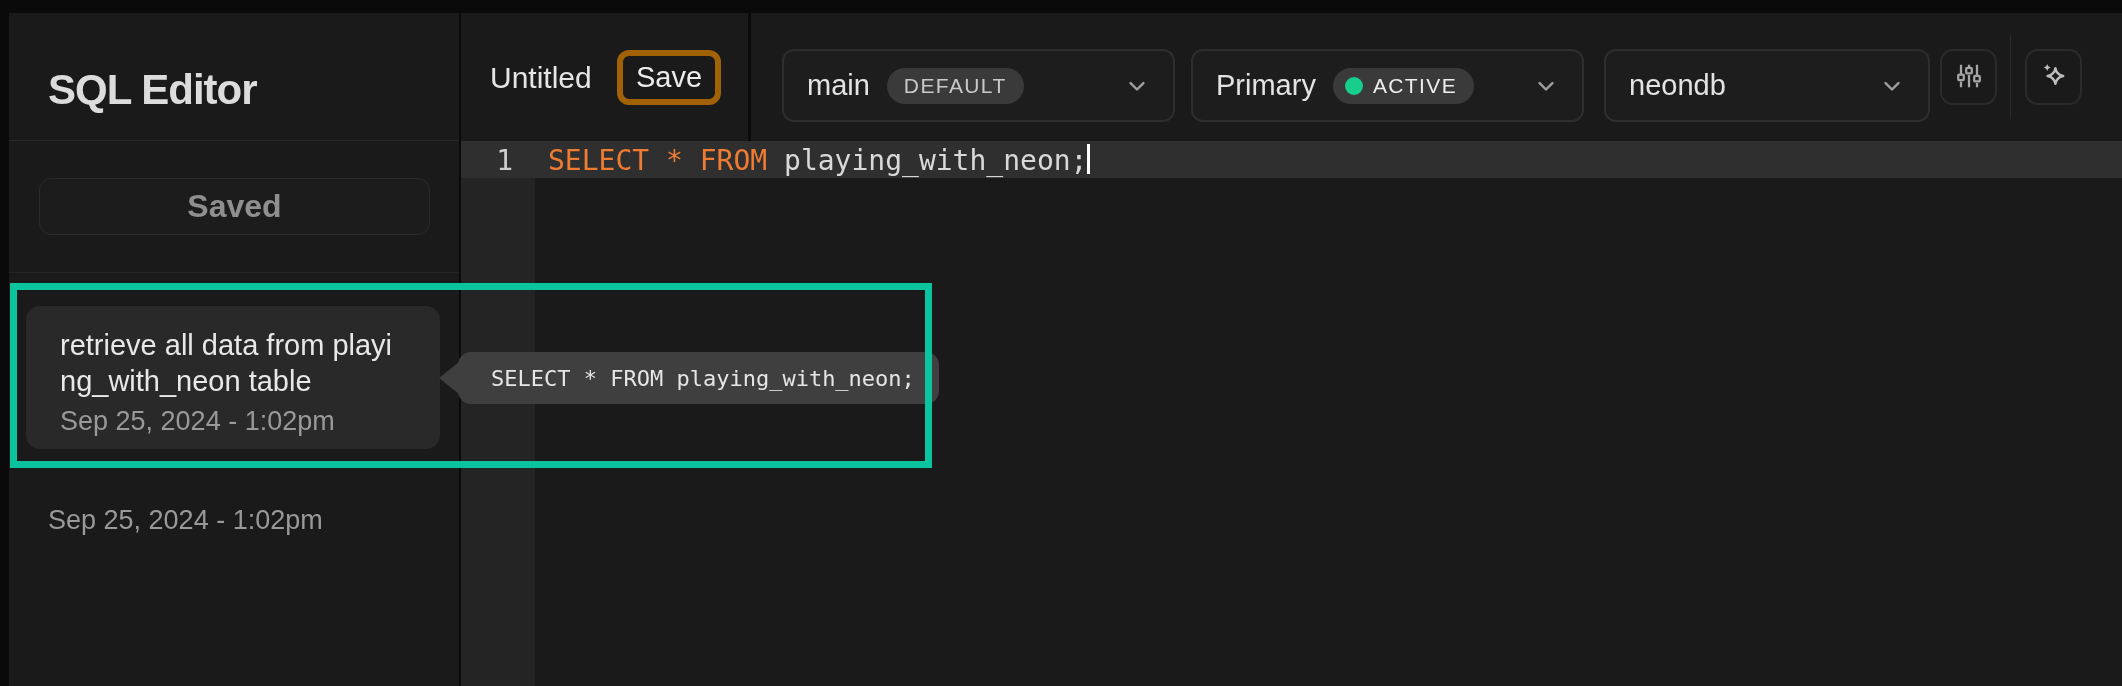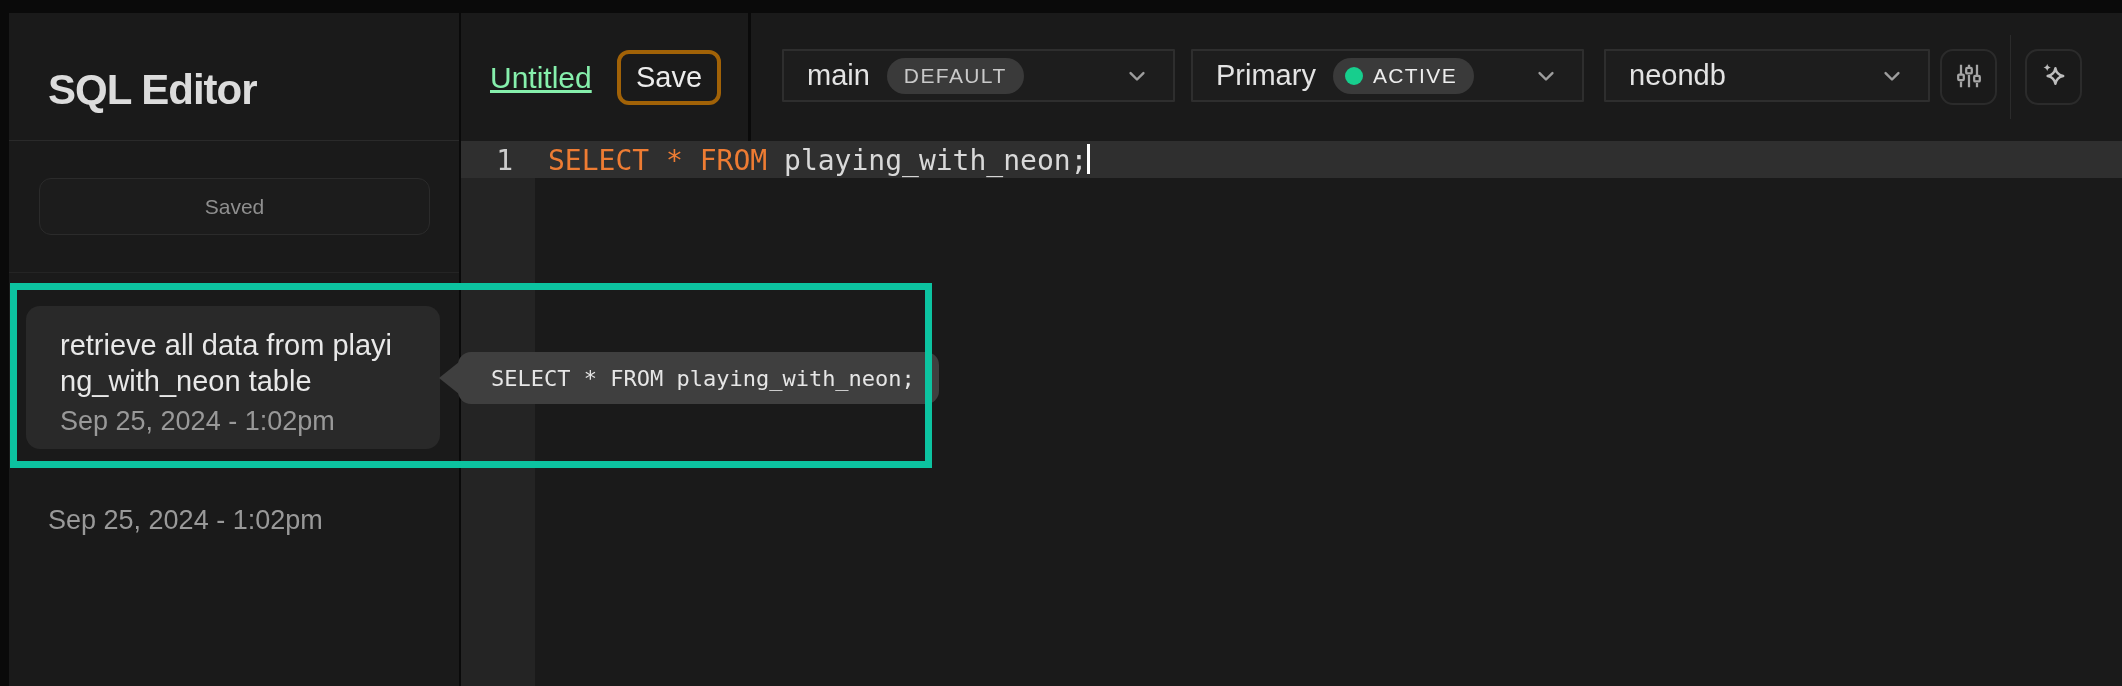--- a/index.html
+++ b/index.html
@@ -8,35 +8,35 @@
   
   .sidebar{position:absolute;left:9px;top:13px;width:450px;height:673px;background:#1a1a1a;}
   .editor-panel{position:absolute;left:461px;top:13px;width:1661px;height:673px;background:#1a1a1a;}
   
   .app-title{position:absolute;left:39px;top:53px;font-size:42px;font-weight:700;letter-spacing:-1px;color:#dcdcdc;}
   .hdivider{position:absolute;left:0;right:0;height:1px;background:#2a2a2a;}
   .hd1{top:127px;} .hd2{top:259px;background:#242424;}
   
   .tab-group{position:absolute;left:30px;top:165px;width:391px;height:57px;display:flex;
              border:1px solid #2b2b2b;border-radius:12px;background:#1c1c1c;box-sizing:border-box;overflow:hidden;}
-  .tab{flex:1;display:flex;align-items:center;justify-content:center;font-size:21px;color:#8f8f8f;cursor:pointer;}
+  .tab{flex:1;display:flex;align-items:center;justify-content:center;font-size:32px;color:#8f8f8f;cursor:pointer;font-weight:bold;}
   .tab.active{background:#313131;color:#f1f1f1;border-radius:11px;}
   
   .hist-card{position:absolute;left:17px;top:293px;width:414px;height:143px;background:#292929;border-radius:14px;
              padding:21px 34px;box-sizing:border-box;cursor:pointer;}
   .hist-plain{position:absolute;left:17px;top:465px;width:414px;padding:20px 22px;box-sizing:border-box;cursor:pointer;}
   .hist-title{font-size:29px;line-height:36px;color:#e8e8e8;word-break:break-all;}
   .hist-date{margin-top:7px;font-size:27px;color:#999999;}
   
-  .query-title{position:absolute;left:29px;top:48px;font-size:30px;color:#86efac;text-decoration:underline;}
-  .save-btn{position:absolute;left:156px;top:37px;width:104px;height:55px;border:4px solid #a16207;border-radius:12px;
+  .query-title{position:absolute;left:29px;top:48px;font-size:30px;color:#e5e5e5;}
+  .save-btn{position:absolute;left:156px;top:37px;width:104px;height:55px;border:6px solid #a16207;border-radius:12px;
             background:transparent;color:#ececec;font-size:29px;display:flex;align-items:center;justify-content:center;
             box-sizing:border-box;cursor:pointer;font-family:inherit;}
   .col-divider{position:absolute;left:287px;top:0;width:3px;height:128px;background:#0a0a0a;}
-  .dropdown{position:absolute;top:36px;height:53px;border:2px solid #2e2e2e;border-radius:1px;background:#1d1d1d;
+  .dropdown{position:absolute;top:36px;height:73px;border:2px solid #2e2e2e;border-radius:12px;background:#1d1d1d;
             box-sizing:border-box;display:flex;align-items:center;gap:17px;padding:0 60px 0 23px;cursor:pointer;}
   .dd-value{font-size:29px;color:#e3e3e3;white-space:nowrap;}
   .pill{display:inline-flex;align-items:center;gap:10px;background:#3a3a3a;border-radius:999px;
         padding:6px 17px;font-size:21px;font-weight:400;letter-spacing:1.4px;color:#c9c9c9;}
   .pill.active-pill{color:#ededed;padding-left:12px;}
   .dot{width:18px;height:18px;border-radius:50%;background:var(--dot);}
   .chev{position:absolute;right:22px;top:50%;transform:translateY(-50%);display:flex;}
   .icon-btn{position:absolute;top:36px;width:57px;height:56px;border:2px solid #2b2b2b;border-radius:13px;
             background:transparent;display:flex;align-items:center;justify-content:center;box-sizing:border-box;cursor:pointer;}
   .vline{position:absolute;left:1549px;top:22px;width:1px;height:84px;background:#2b2b2b;}

